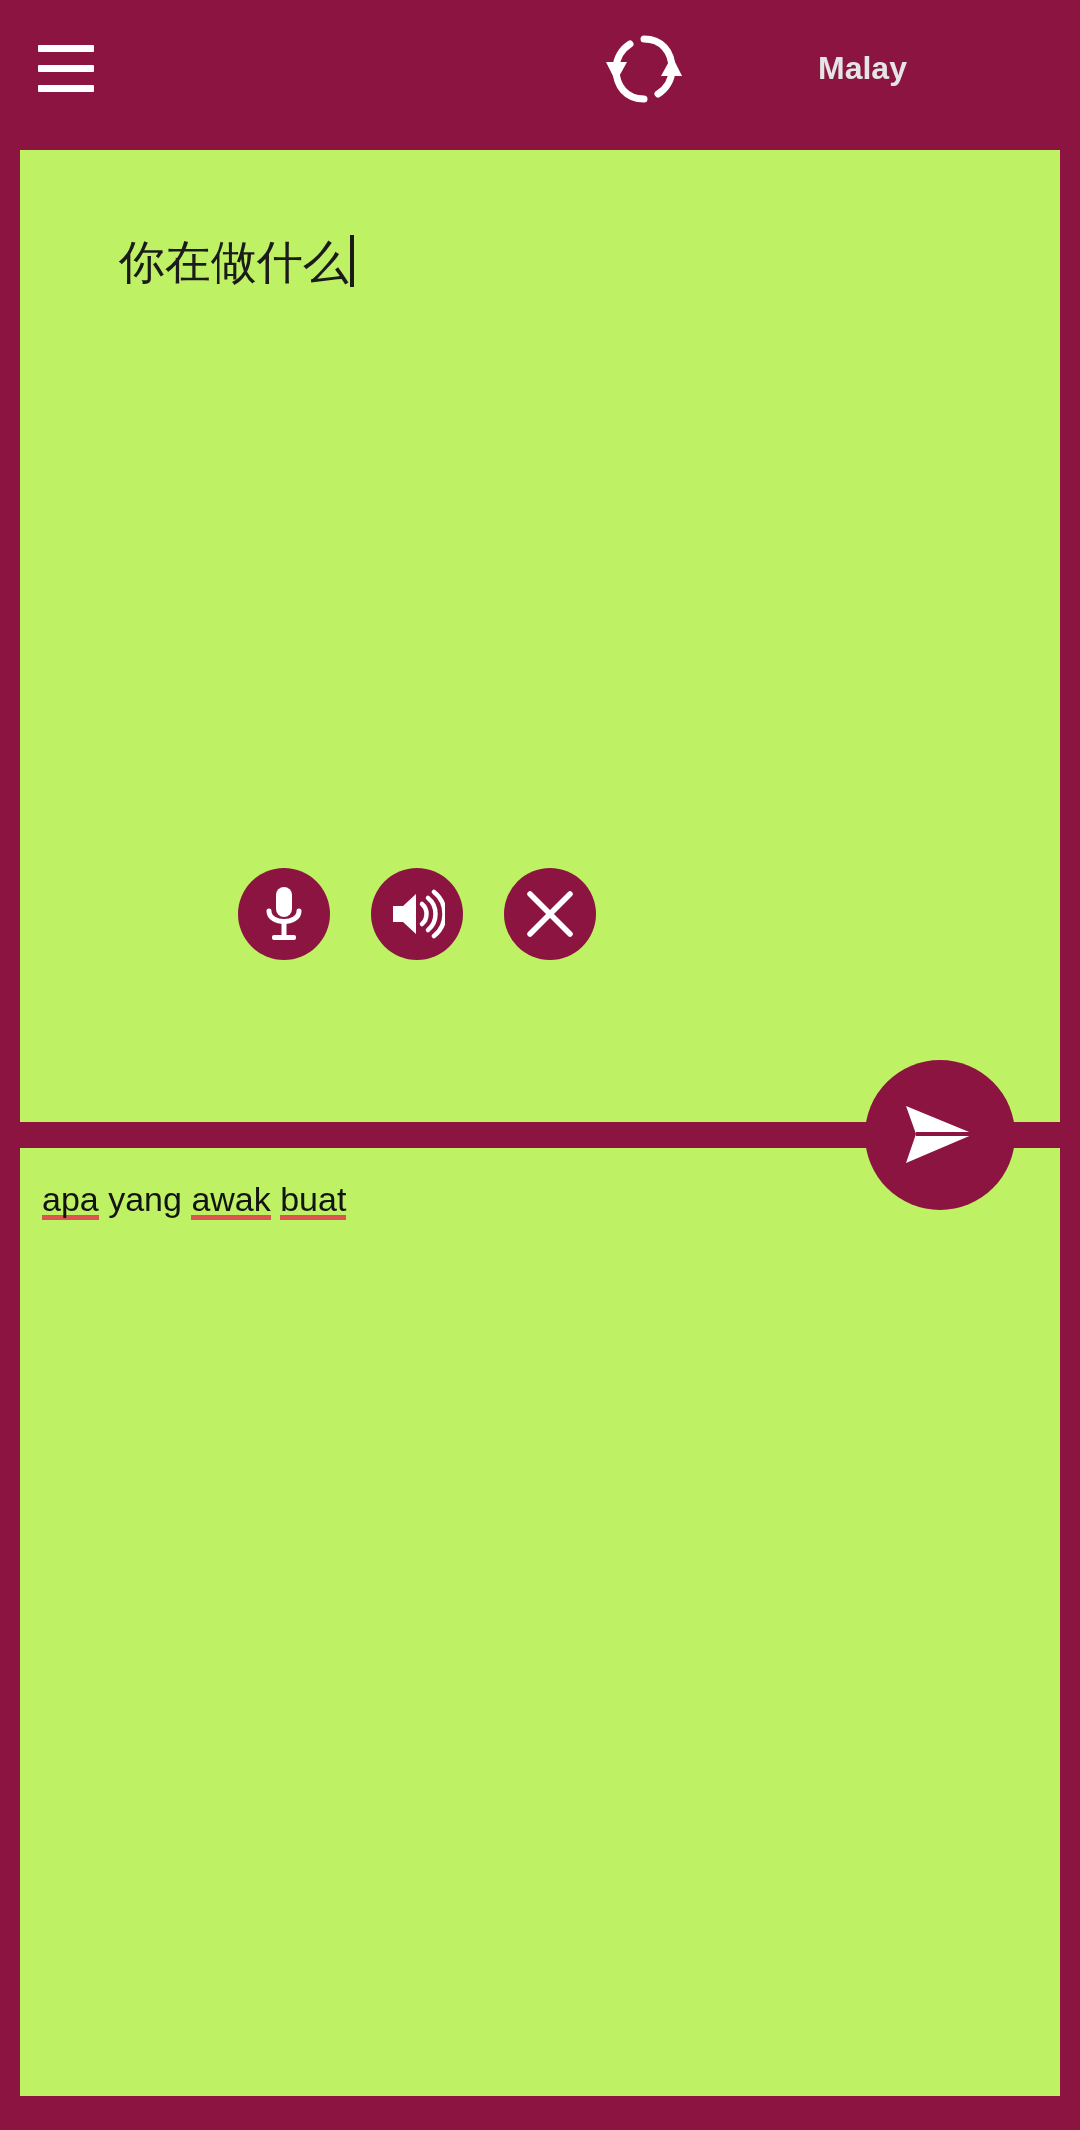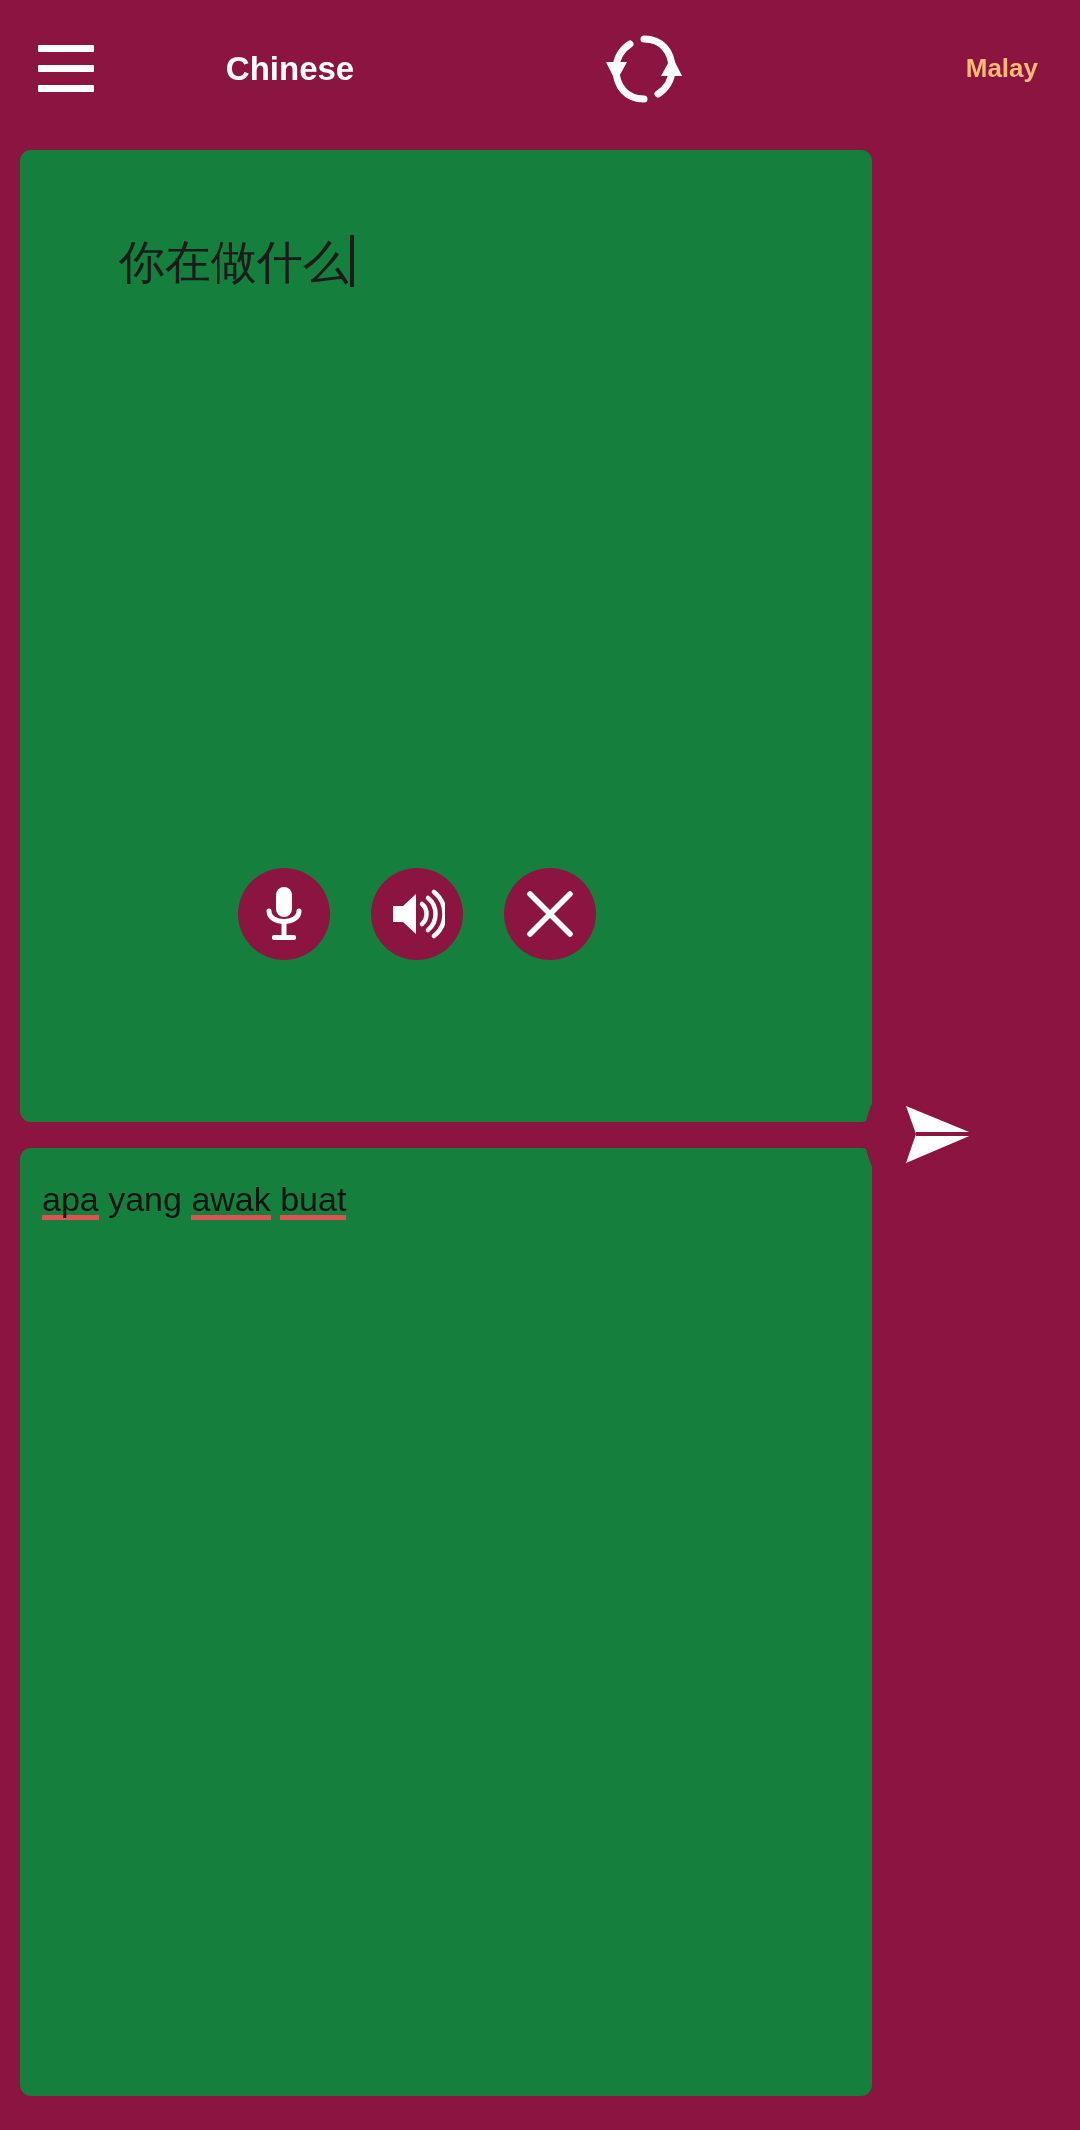--- a/index.html
+++ b/index.html
@@ -70,45 +70,44 @@
   }
 
   .lang-tgt {
     position: absolute;
     left: 548px;
     top: 0;
     width: 220px;
     height: 137px;
     display: flex;
     align-items: center;
-    justify-content: flex-end;
-    color: #fdba74;
-    font-size: 26px;
+    justify-content: flex-start;
+    color: #e5e5e5;
+    font-size: 32px;
     font-weight: bold;
     cursor: pointer;
     margin-left: 270px;
   }
 
   .swap-btn {
     position: absolute;
     left: 604px;
     top: 30px;
     width: 80px;
     height: 78px;
     cursor: pointer;
   }
   .swap-btn svg { display:block; width:80px; height:78px; }
 
   
   .panel {
     position: absolute;
-    background: #15803d;
+    background: #bef264;
     left: 20px;
-    width: 852px;
-    border-radius: 11px;
+    width: 1040px;
   }
 
   .panel-source {
     top: 150px;
     height: 972px;
   }
 
   .panel-target {
     top: 1148px;
     height: 948px;
@@ -194,23 +193,20 @@
 <div class="app">
 
   <div class="appbar">
 
     <div class="menu-btn">
       <span class="bar"></span>
       <span class="bar"></span>
       <span class="bar"></span>
     </div>
 
-    <div class="lang-src">
-      <span>Chinese</span>
-    </div>
 
     <div class="swap-btn">
       <svg viewBox="0 0 80 78">
         <path d="M40 9 C58 9 68 22 68 39 C68 50 62 59 54 64" fill="none" stroke="#ffffff" stroke-width="7" stroke-linecap="round"></path>
         <path d="M40 69 C22 69 12 56 12 39 C12 28 18 19 26 14" fill="none" stroke="#ffffff" stroke-width="7" stroke-linecap="round"></path>
         <polygon points="68,26 78,46 57,46" fill="#ffffff"></polygon>
         <polygon points="12,52 2,32 23,32" fill="#ffffff"></polygon>
       </svg>
     </div>
 

